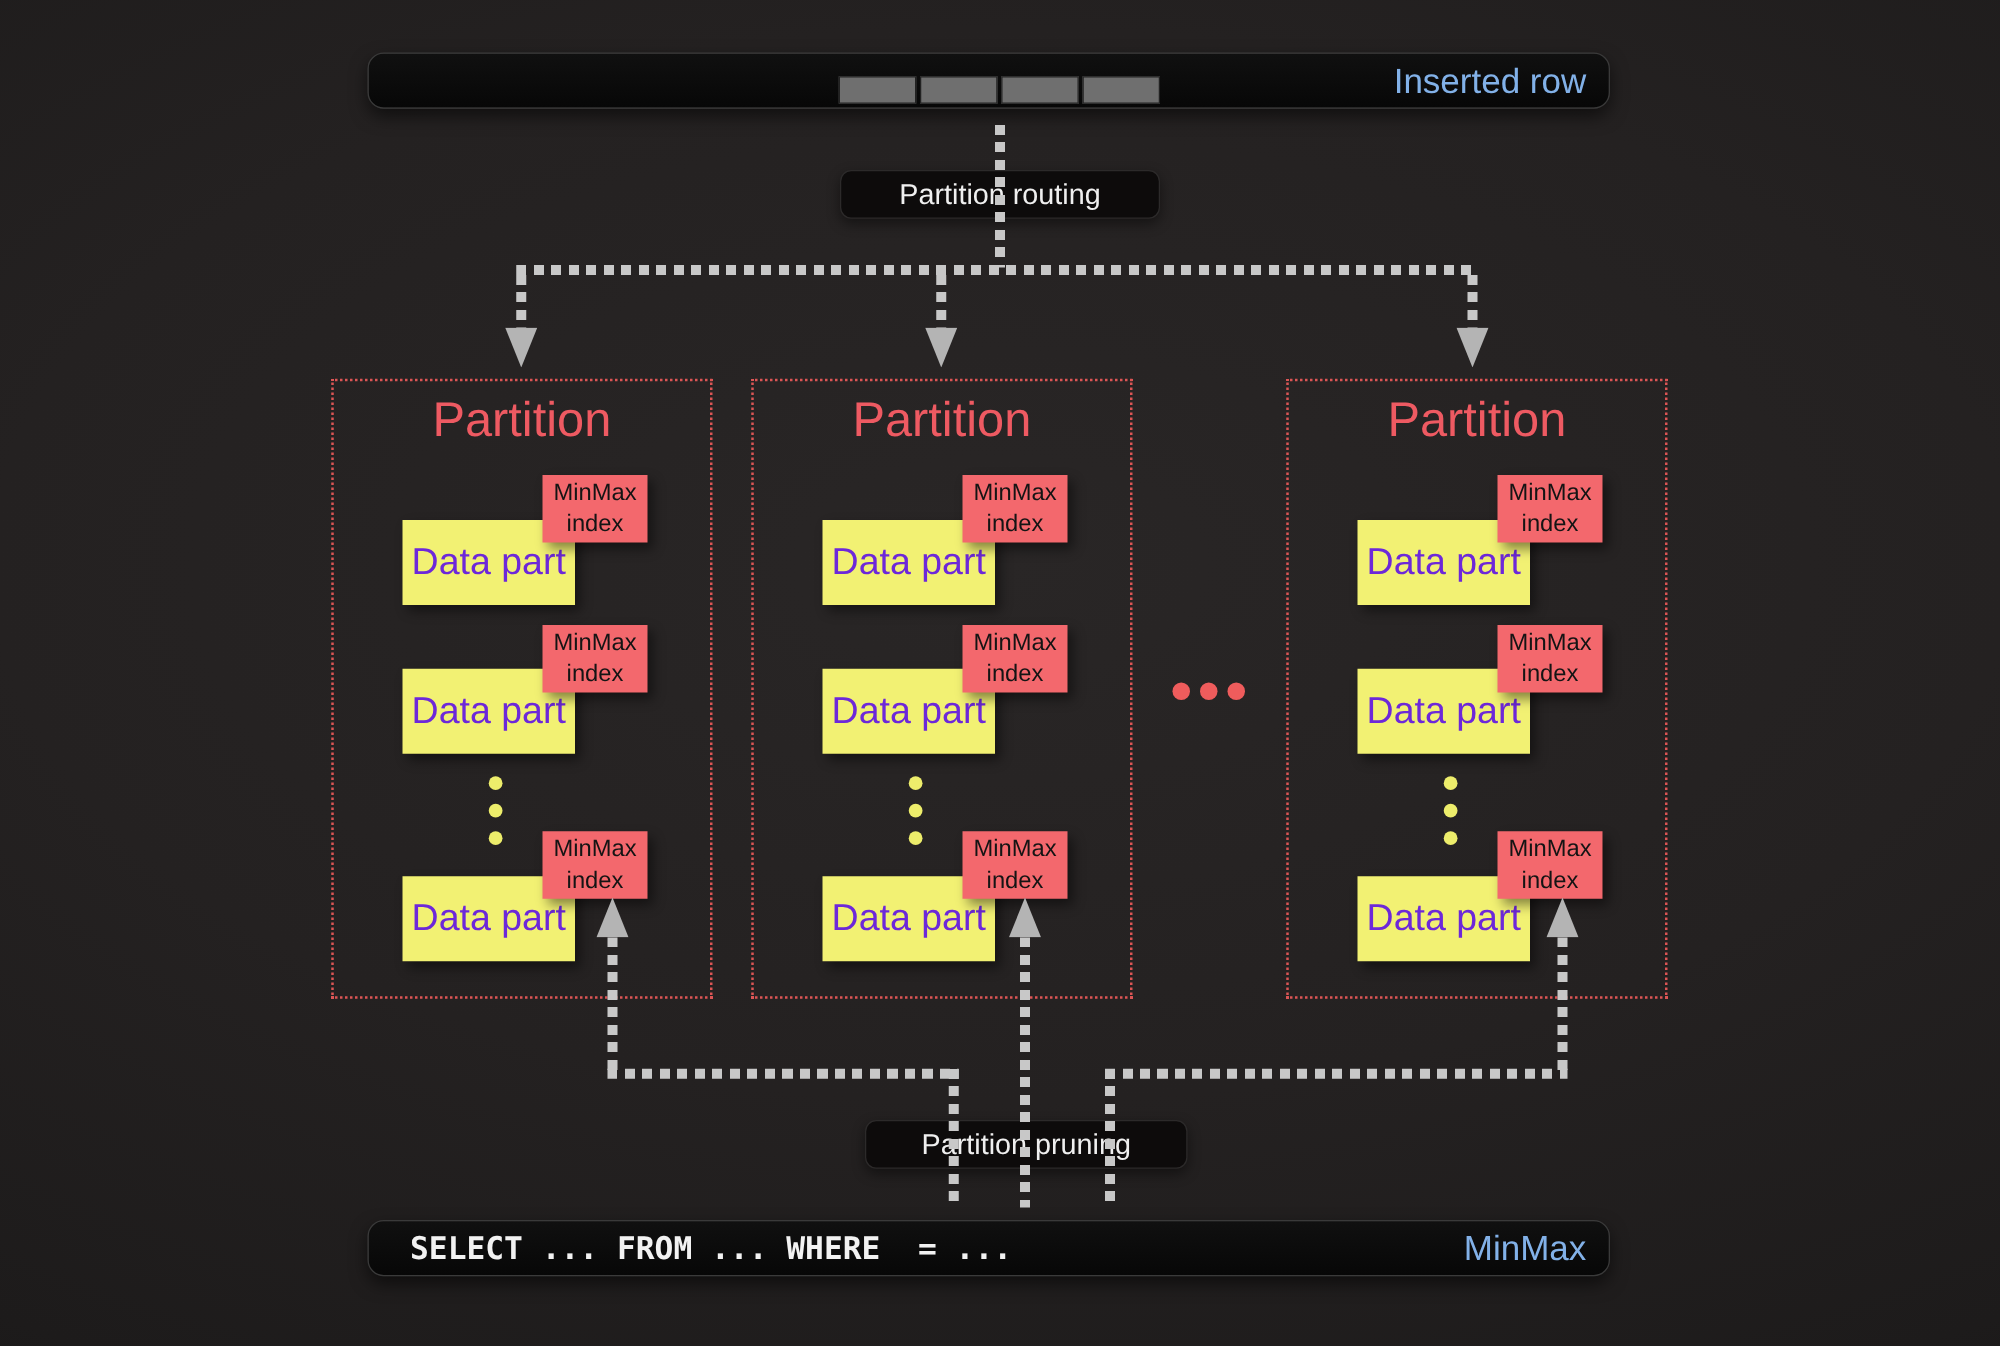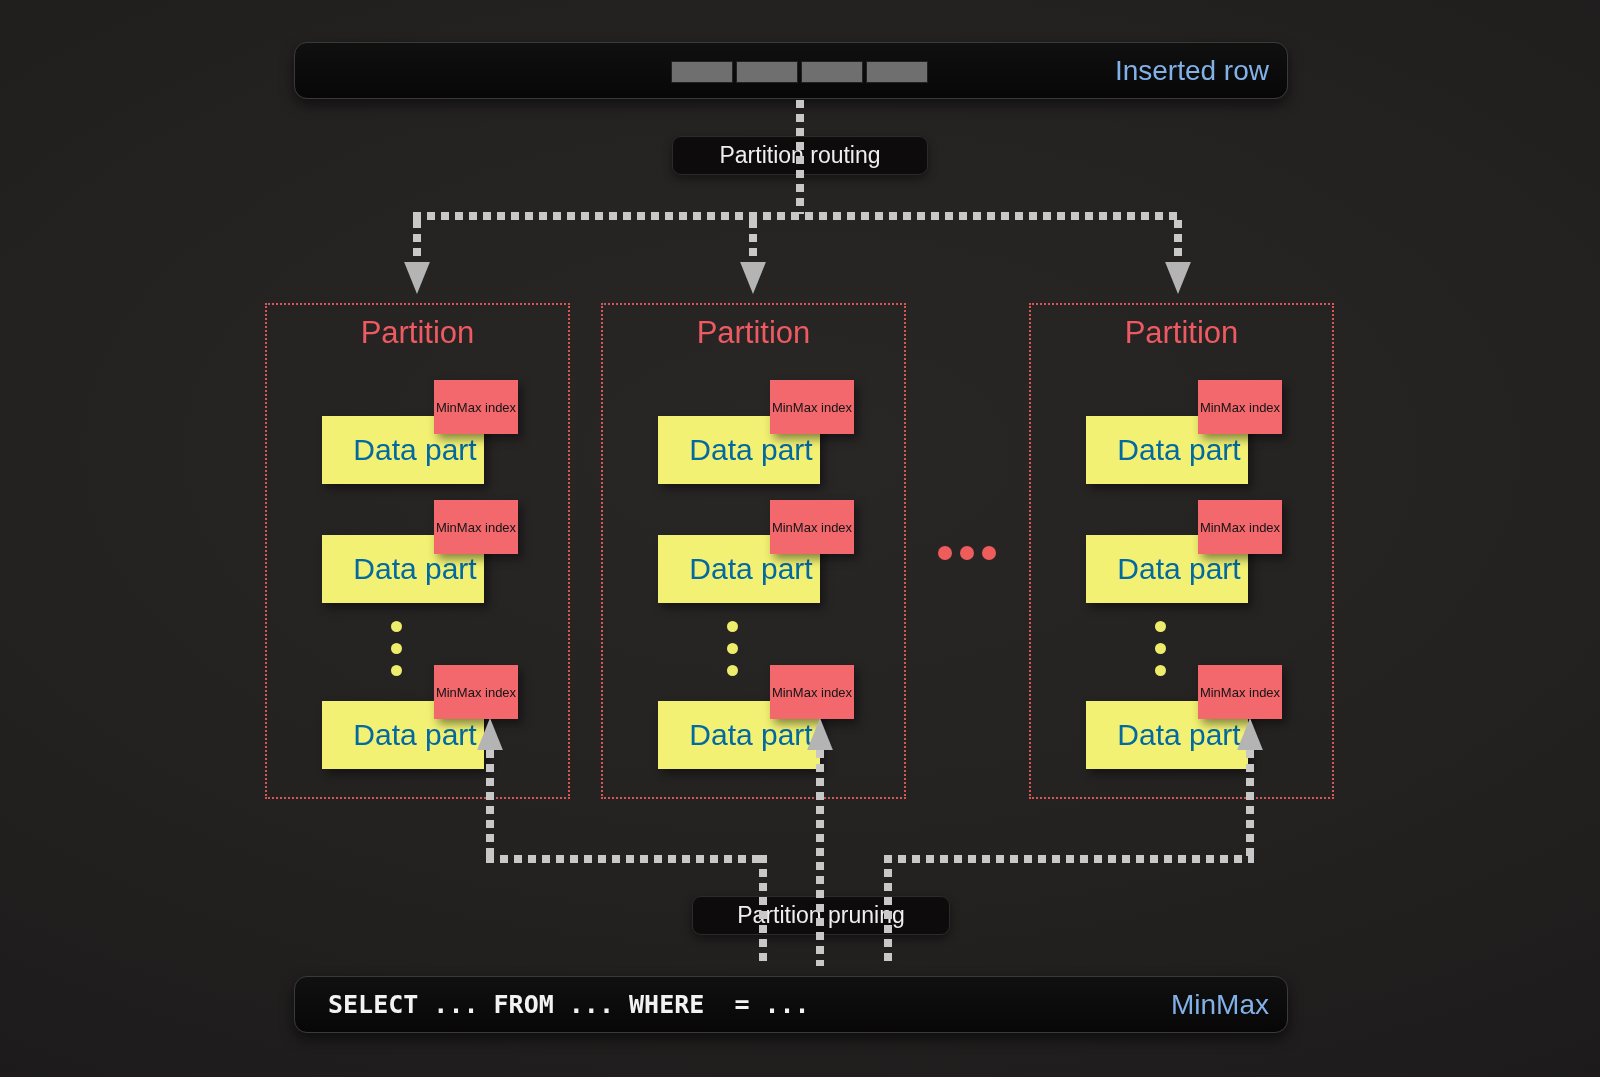--- a/index.html
+++ b/index.html
@@ -13,21 +13,21 @@
     height: 1077px;
     overflow: hidden;
     background: radial-gradient(120% 95% at 50% 42%, #292626 0%, #242121 42%, #1d1b1b 72%, #121111 100%);
   }
 
   
   .bar {
     position: absolute;
     left: 294px;
     width: 994px;
-    height: 57px;
+    height: 45px;
     border-radius: 13px;
     background: linear-gradient(180deg, #101010 0%, #070707 100%);
     border: 1px solid #3a3a3a;
     box-shadow: 0 6px 14px rgba(0,0,0,0.55);
     box-sizing: border-box;
     display: flex;
     align-items: center;
   }
   .top-bar   { top: 42px; }
   .query-bar { top: 976px; }
@@ -119,52 +119,51 @@
     border: 2px dotted #dc5555;
     box-sizing: border-box;
   }
   .p-title {
     position: absolute;
     top: 10px;
     left: 0;
     width: 100%;
     text-align: center;
     color: #ee5a62;
-    font-size: 31px;
+    font-size: 39px;
   }
   .minmax {
     position: absolute;
     left: 167px;
     width: 84px;
     height: 54px;
     background: #f3686d;
     color: #141414;
-    font-size: 13px;
+    font-size: 19px;
     line-height: 25px;
     text-align: center;
     display: flex;
     align-items: center;
     justify-content: center;
     box-shadow: 4px 5px 9px rgba(0,0,0,0.45);
     z-index: 3;
   }
   .datapart {
     position: absolute;
     left: 55px;
     width: 138px;
     height: 68px;
     background: #f2f173;
-    color: #0369a1;
+    color: #6d28d9;
     font-size: 30px;
     display: flex;
     align-items: center;
     justify-content: center;
     box-shadow: 4px 5px 9px rgba(0,0,0,0.45);
     z-index: 2;
-    padding-left: 24px;
   }
   .mm-1 { top: 75px; }   .dp-1 { top: 111px; }
   .mm-2 { top: 195px; }  .dp-2 { top: 230px; }
   .mm-3 { top: 360px; }  .dp-3 { top: 396px; }
 
   
   .vdots {
     position: absolute;
     left: 118px;
     top: 316px;

